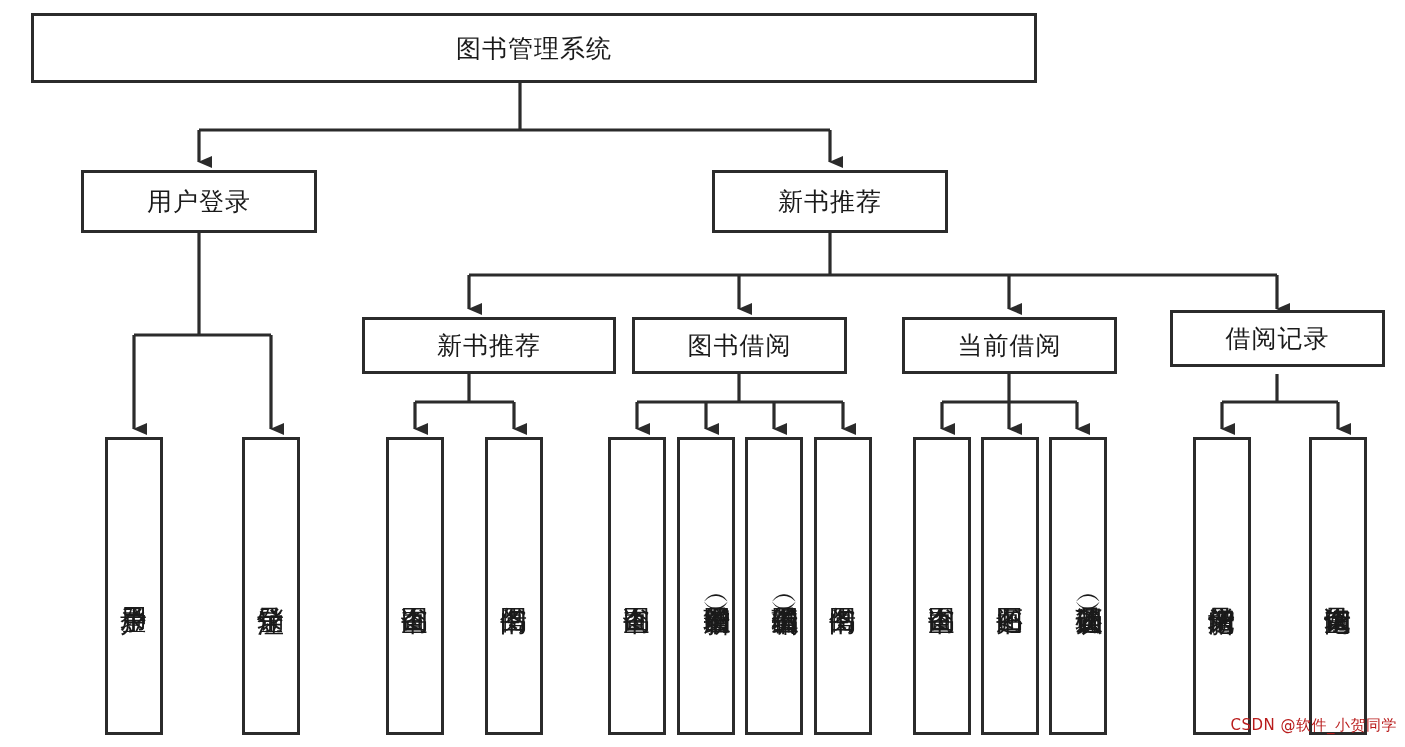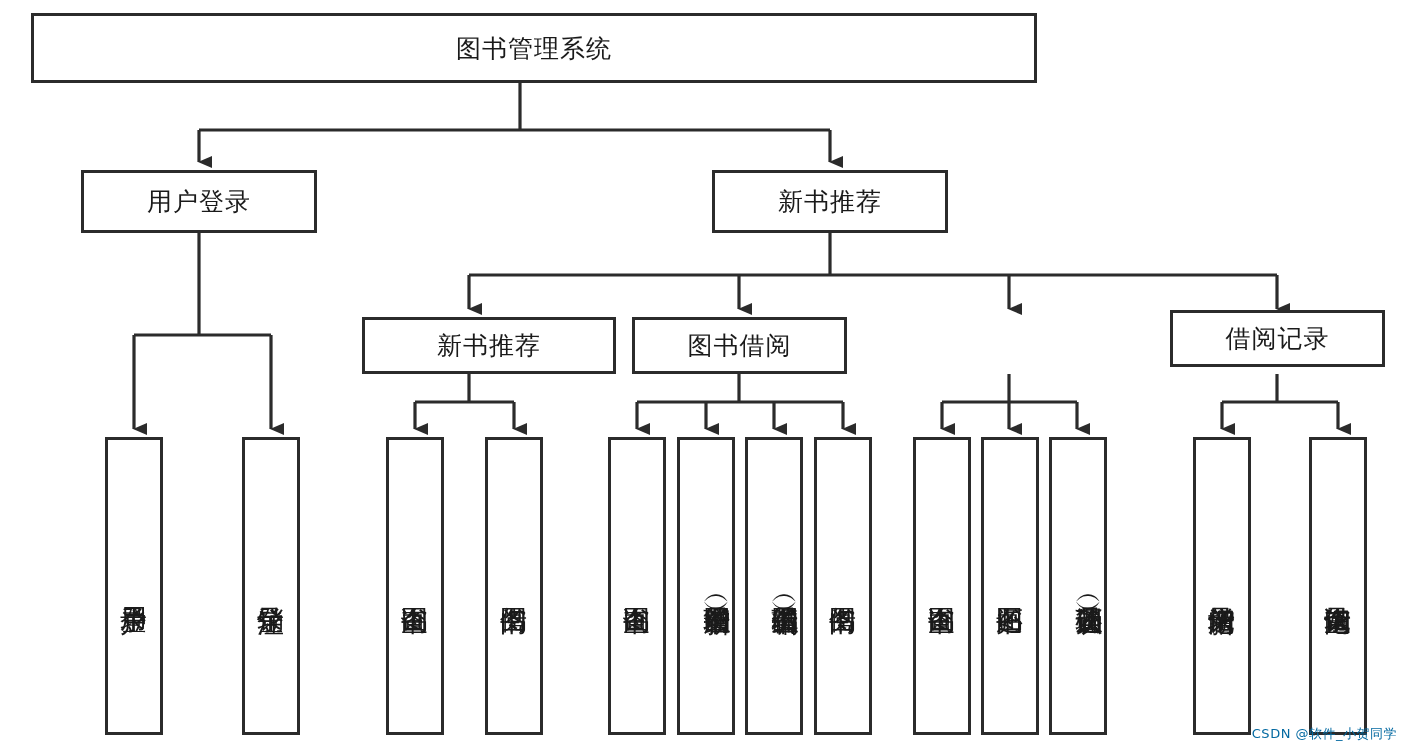--- a/index.html
+++ b/index.html
@@ -55,23 +55,23 @@
   }
   .node.vert.midalign {
     align-items: center;
   }
   .node-label {
     display: block;
   }
   .watermark {
     position: absolute;
     right: 8px;
-    bottom: 4px;
-    font-size: 13px;
-    color: #0369a1;
+    bottom: 12px;
+    font-size: 15px;
+    color: #b91c1c;
     letter-spacing: 0.5px;
     white-space: nowrap;
   }
 </style>
 </head>
 <body>
 
 <div id="canvas">
 
   <svg class="wires" viewBox="0 0 1405 747" xmlns="http://www.w3.org/2000/svg">
@@ -138,20 +138,23 @@
   </div>
 
   <div class="node horiz" style="left:362px; top:317px; width:254px; height:57px;">
     <span class="node-label">新书推荐</span>
   </div>
 
   <div class="node horiz" style="left:632px; top:317px; width:215px; height:57px;text-align:center;">
     <span class="node-label">图书借阅</span>
   </div>
 
+  <div class="node horiz" style="left:902px; top:317px; width:215px; height:57px;">
+    <span class="node-label">当前借阅</span>
+  </div>
 
   <div class="node horiz" style="left:1170px; top:310px; width:215px; height:57px;">
     <span class="node-label">借阅记录</span>
   </div>
 
   <div class="node vert midalign" style="left:105px; top:437px; width:58px; height:298px;">
     <span class="node-label">用户登录</span>
   </div>
 
   <div class="node vert midalign" style="left:242px; top:437px; width:58px; height:298px;">

